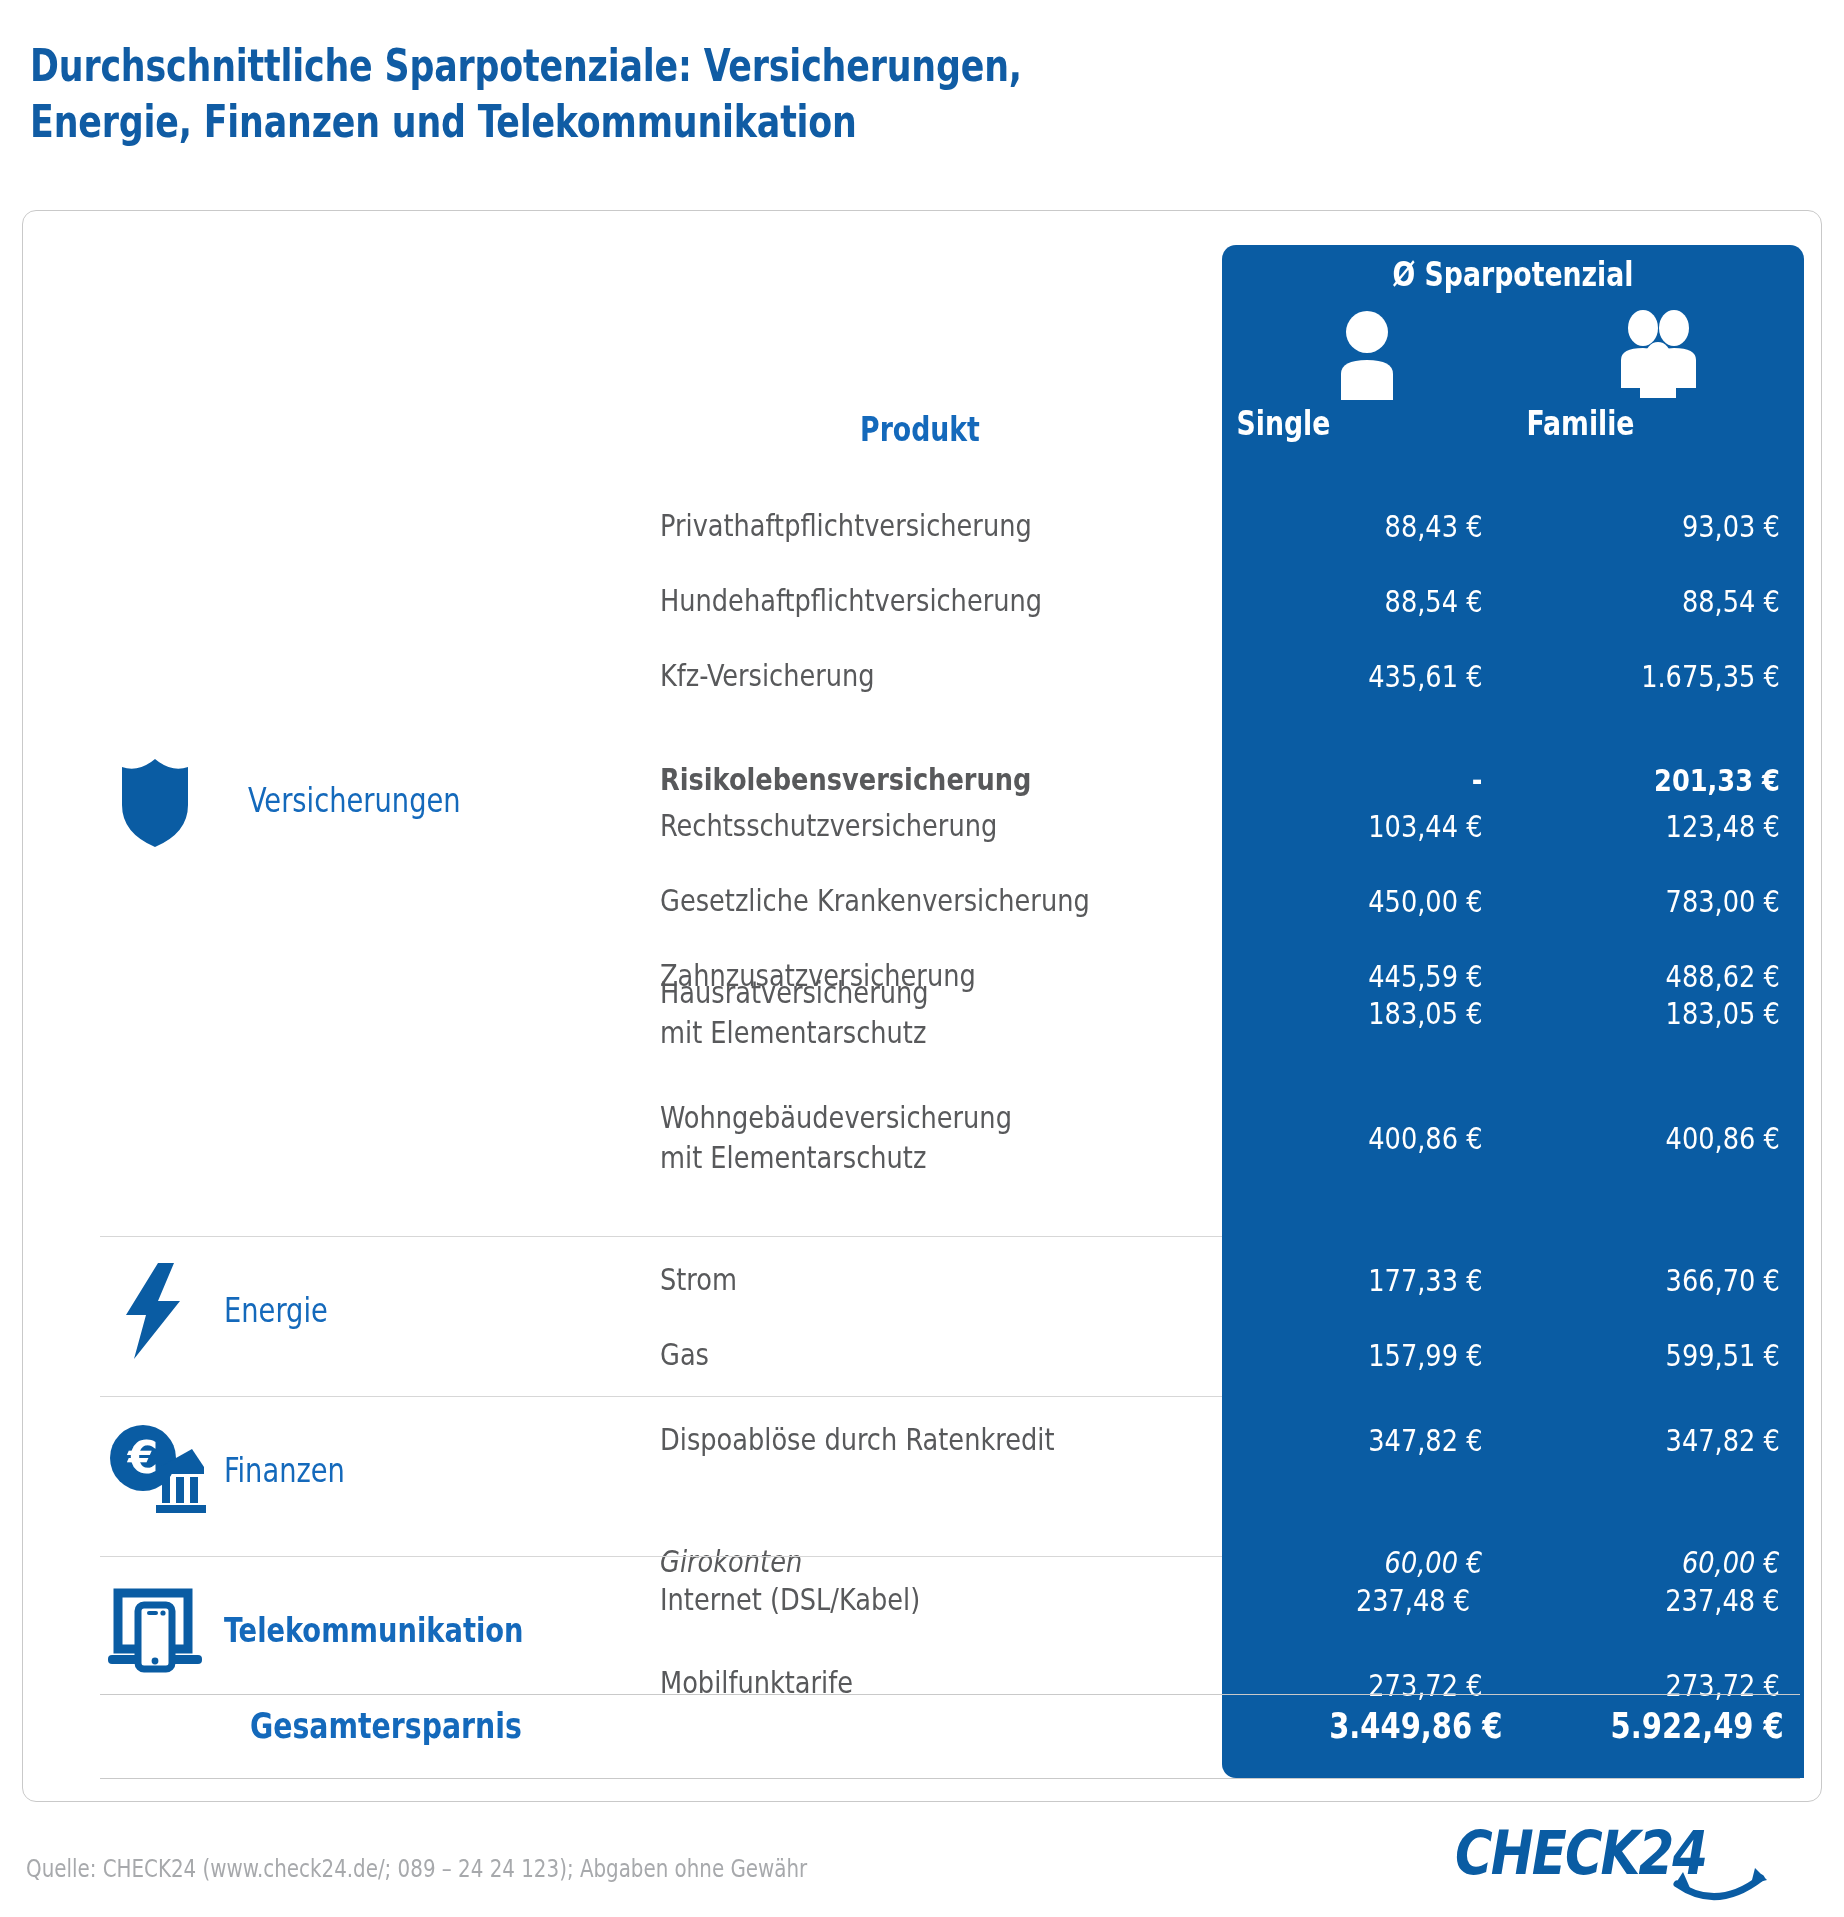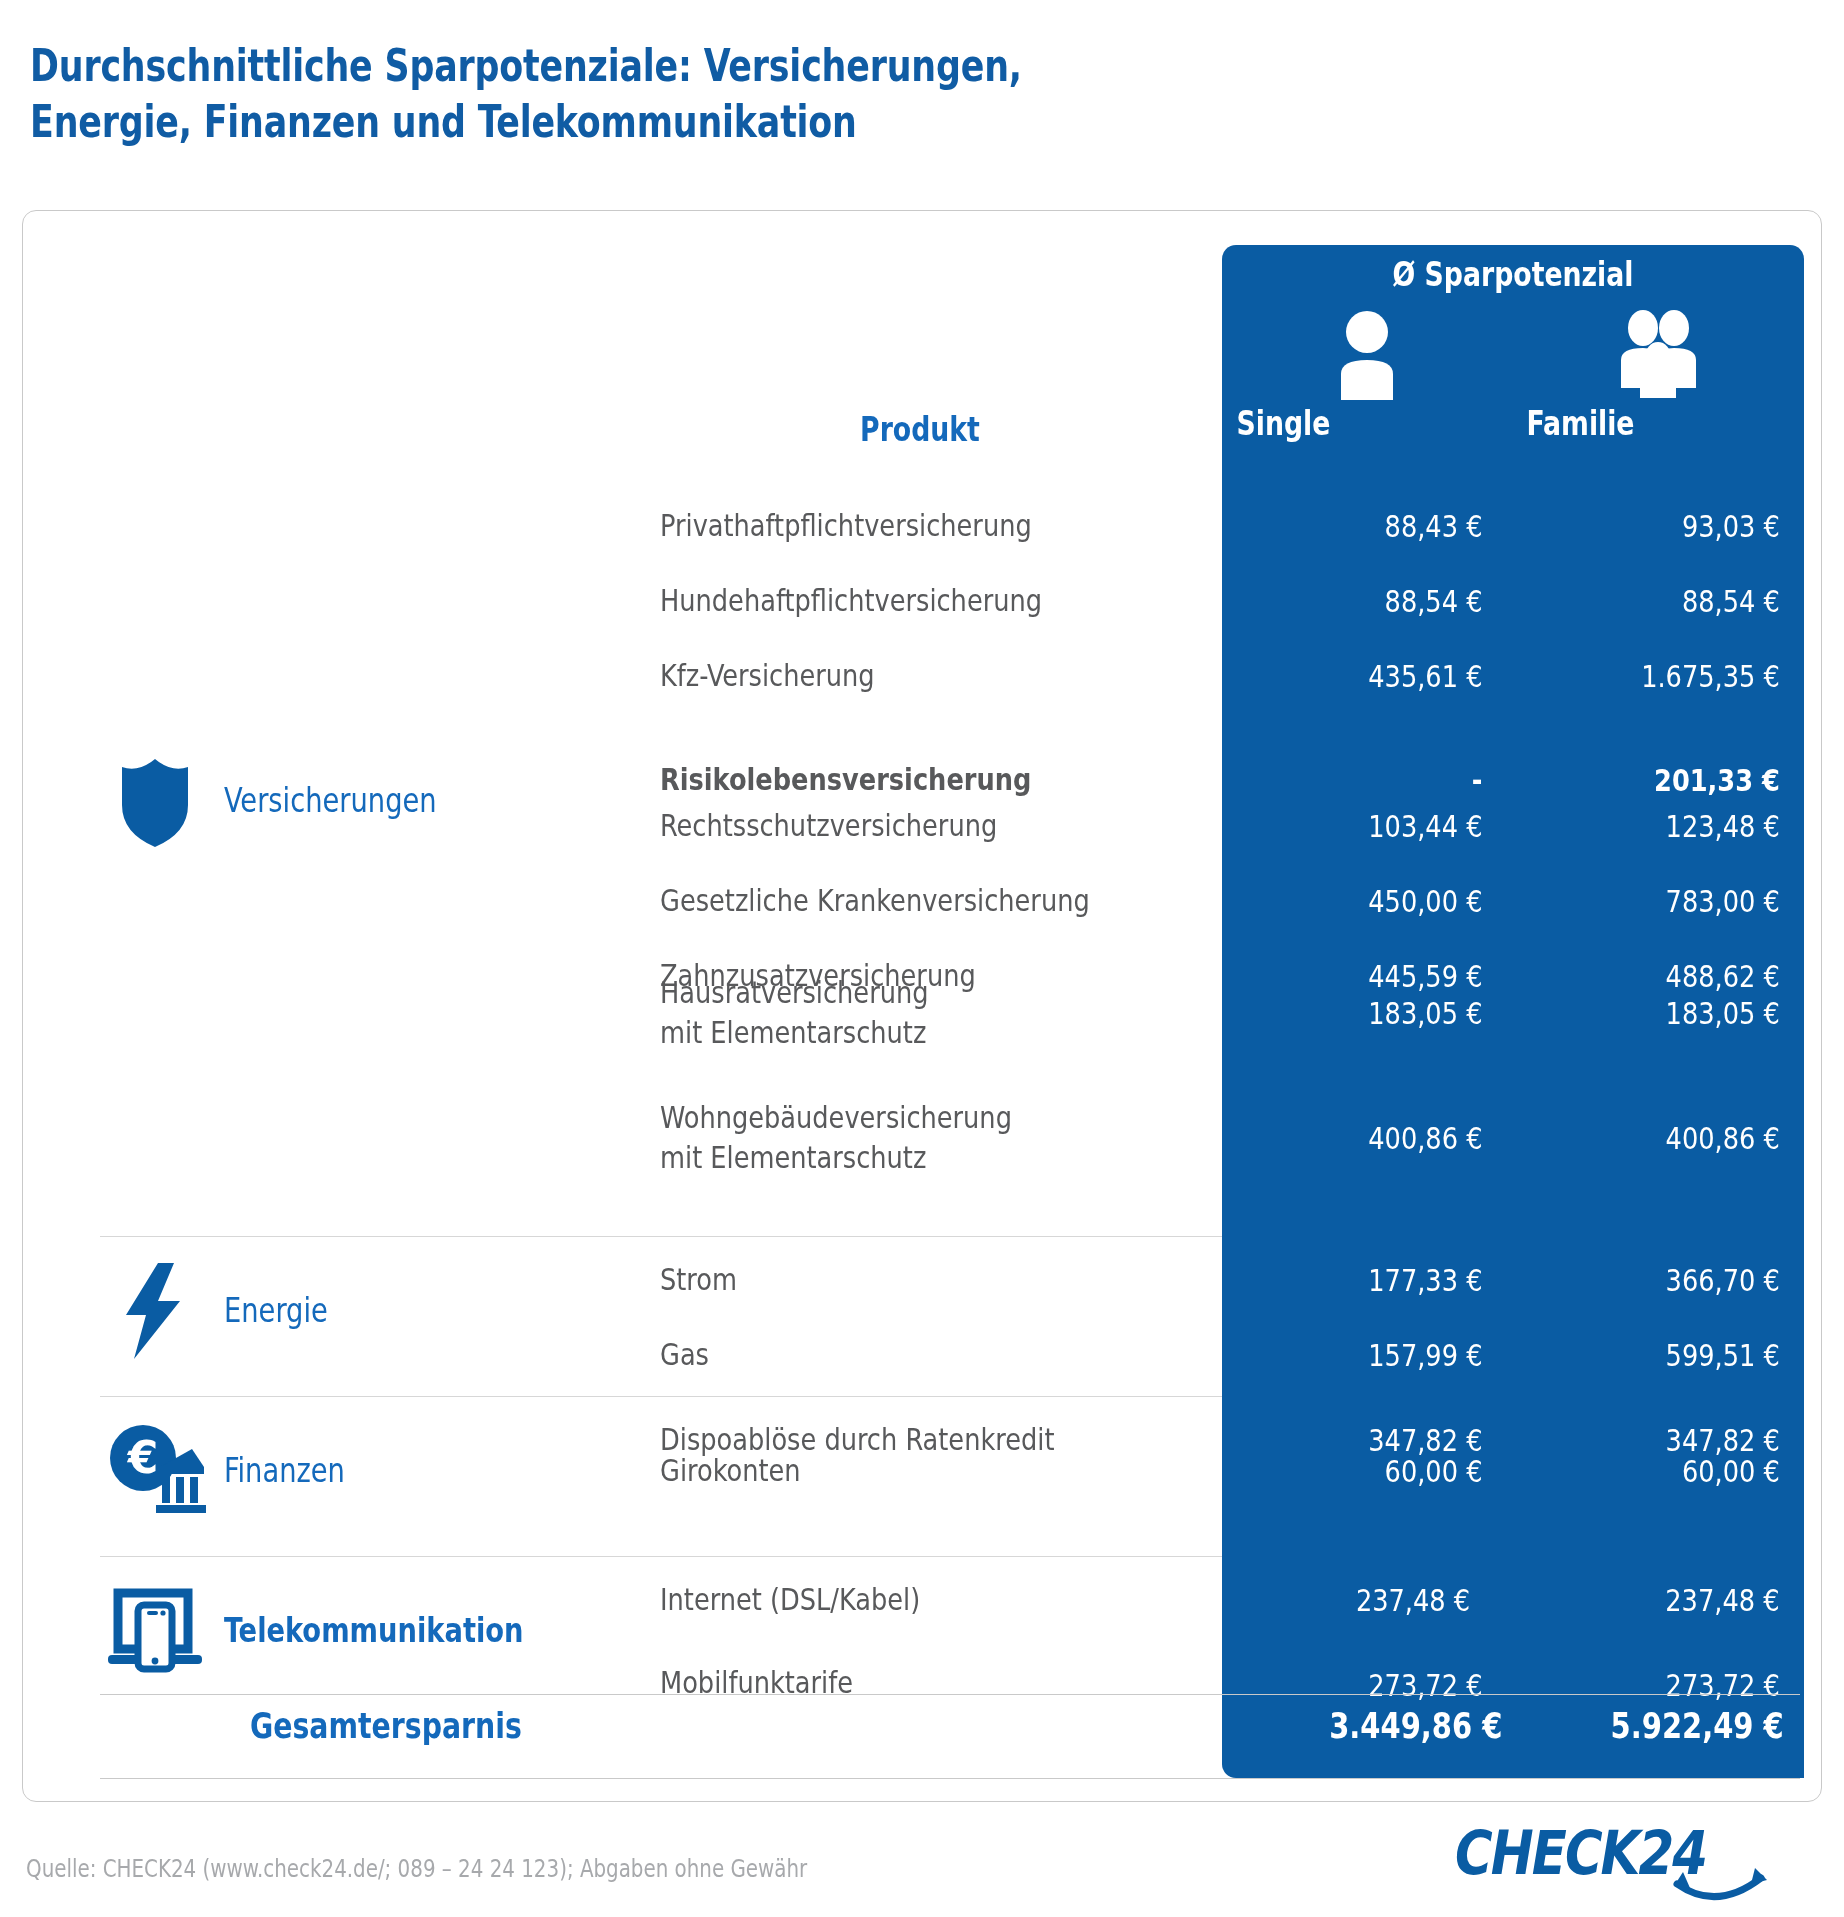--- a/index.html
+++ b/index.html
@@ -284,21 +284,21 @@
 
       <ellipse cx="146" cy="47" rx="13" ry="15" fill="#ffffff"></ellipse>
       <path d="M128 88 L128 70 Q128 60 146 60 Q164 60 164 70 L164 88 Z" fill="#ffffff"></path>
     </svg>
   </span>
   <span class="plabel">Familie</span>
 </div>
 
 <div class="produkt-head">Produkt</div>
 
-<div class="cat" style="top:745px;">
+<div class="cat" style="top:745px;gap:24px;">
   <span class="cicon">
     <svg width="110" height="110" viewBox="0 0 110 110" xmlns="http://www.w3.org/2000/svg">
       <path d="M22 22 Q38 28 55 14 Q72 28 88 22 L88 60 Q88 88 55 102 Q22 88 22 60 Z" fill="#0a5ca3"></path>
     </svg>
   </span>
   <span class="clabel">Versicherungen</span>
 </div>
 
 <div class="cat" style="top:1255px;">
   <span class="cicon">
@@ -398,21 +398,21 @@
     <span class="pname">Gas</span>
     <span class="val single">157,99 €</span>
     <span class="val family">599,51 €</span>
   </div>
 
   <div class="row" style="top:1412px;height:56px;">
     <span class="pname">Dispoablöse durch Ratenkredit</span>
     <span class="val single">347,82 €</span>
     <span class="val family">347,82 €</span>
   </div>
-  <div class="row" style="top:1443px;height:56px;">
+  <div class="row" style="top:1534px;height:56px;font-style:italic;">
     <span class="pname">Girokonten</span>
     <span class="val single">60,00 €</span>
     <span class="val family">60,00 €</span>
   </div>
 
   <div class="row" style="top:1572px;height:56px;gap:25px;">
     <span class="pname">Internet (DSL/Kabel)</span>
     <span class="val single">237,48 €</span>
     <span class="val family">237,48 €</span>
   </div>

